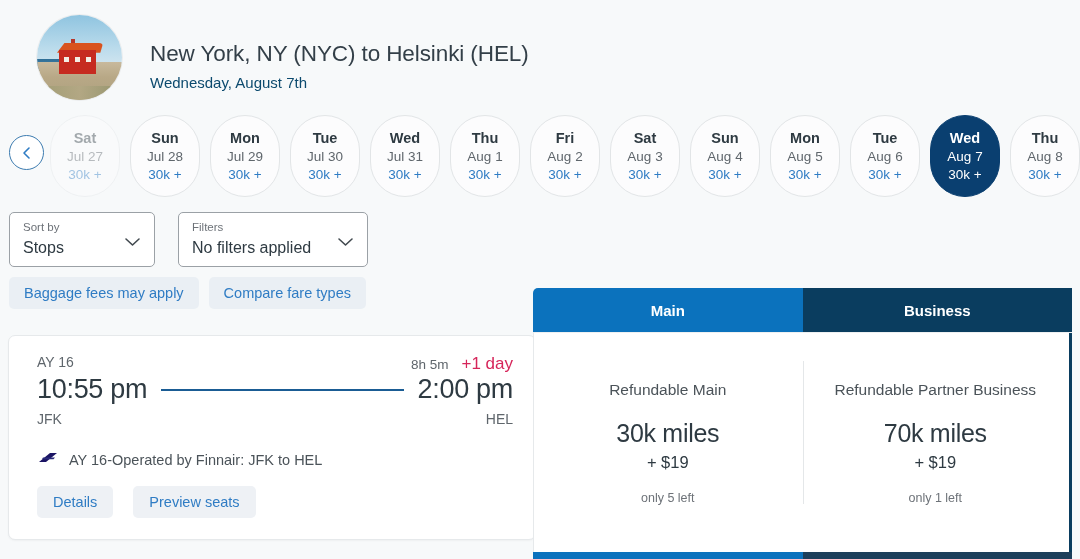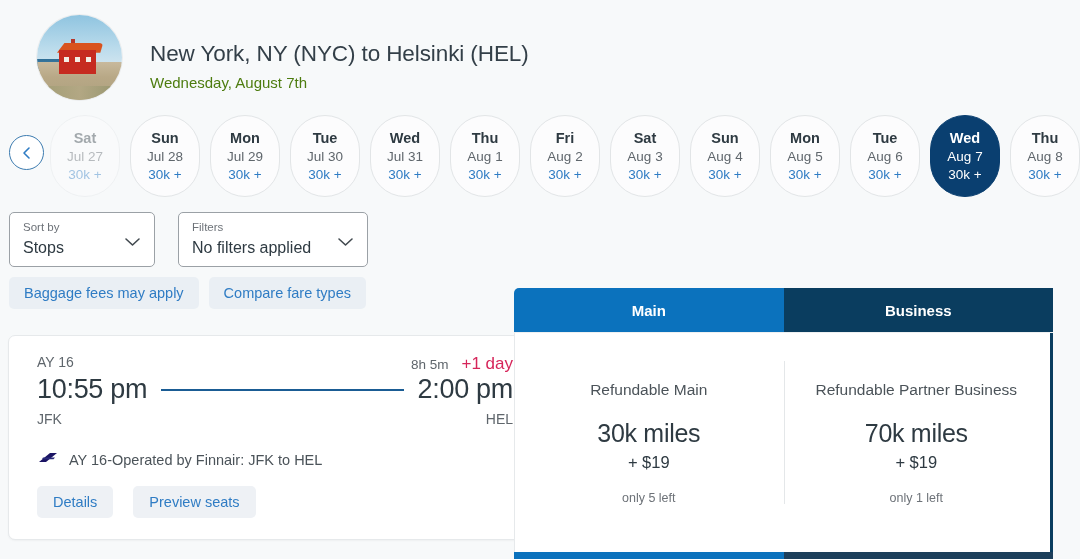--- a/index.html
+++ b/index.html
@@ -31,21 +31,21 @@
   .avatar .cabin-body { position:absolute; left:26%; top:42%; width:44%; height:28%;
      background:#c62b20; }
   .avatar .cabin-roof { position:absolute; left:20%; top:33%; width:58%; height:12%;
      background:#d9531e; border-radius: 2px 4px 0 0;
      clip-path: polygon(6% 100%, 22% 0%, 100% 0%, 94% 100%); }
   .avatar .cabin-win { position:absolute; width:6%; height:6%; background:#f2efe6; }
   .avatar .chimney { position:absolute; left:40%; top:29%; width:5%; height:7%; background:#b8362a; }
 
   .header-text { padding-left: 28px; padding-top: 16px; }
   .route-title { font-size: 22.5px; font-weight: 400; color: #333f48; letter-spacing: -0.1px; line-height: 1.2; }
-  .route-date { font-size: 15px; color: #4d7c0f; margin-top: 7px; }
+  .route-date { font-size: 15px; color: #0c4a6e; margin-top: 7px; }
 
   
   .carousel { position: relative; height: 104px; padding-left: 20px; display: flex; align-items: center; }
   .nav-btn {
     position: absolute; left: 9px; top: 31px;
     width: 35px; height: 35px; border-radius: 50%;
     border: 1px solid #3d7cb0; background: #ffffff;
     display: flex; align-items: center; justify-content: center;
     z-index: 5; cursor: pointer;
   }
@@ -106,21 +106,21 @@
   .fc-operated { display: flex; align-items: center; gap: 10px; padding: 24px 0 0 28px; }
   .fc-op-text { font-size: 14.5px; color: #4b5359; }
   .fc-btns { display: flex; gap: 20px; padding: 17px 0 0 28px; align-items: flex-end; }
   .fc-btn {
     background: #eef1f5; border: none; border-radius: 5px;
     padding: 8px 16px; font-size: 14.5px; color: #2f7cc4;
     cursor: pointer; font-family: inherit;
   }
 
   
-  .fare-panel { position: absolute; left: 514px; top: 0; width: 539px; height: 271px; }
+  .fare-panel { position: absolute; left: 533px; top: 0; width: 539px; height: 271px; }
   .fare-tabs { display: flex; height: 44px; }
   .fare-tab {
     flex: 1; display: flex; align-items: center; justify-content: center;
     font-size: 15px; font-weight: 700; color: #ffffff; cursor: pointer;
   }
   .fare-tab.main { background: #0b72bd; border-radius: 5px 0 0 0; }
   .fare-tab.business { background: #0a3d5f; }
 
   .fare-body {
     position: absolute; left: 0; top: 44px; width: 539px; height: 227px;

